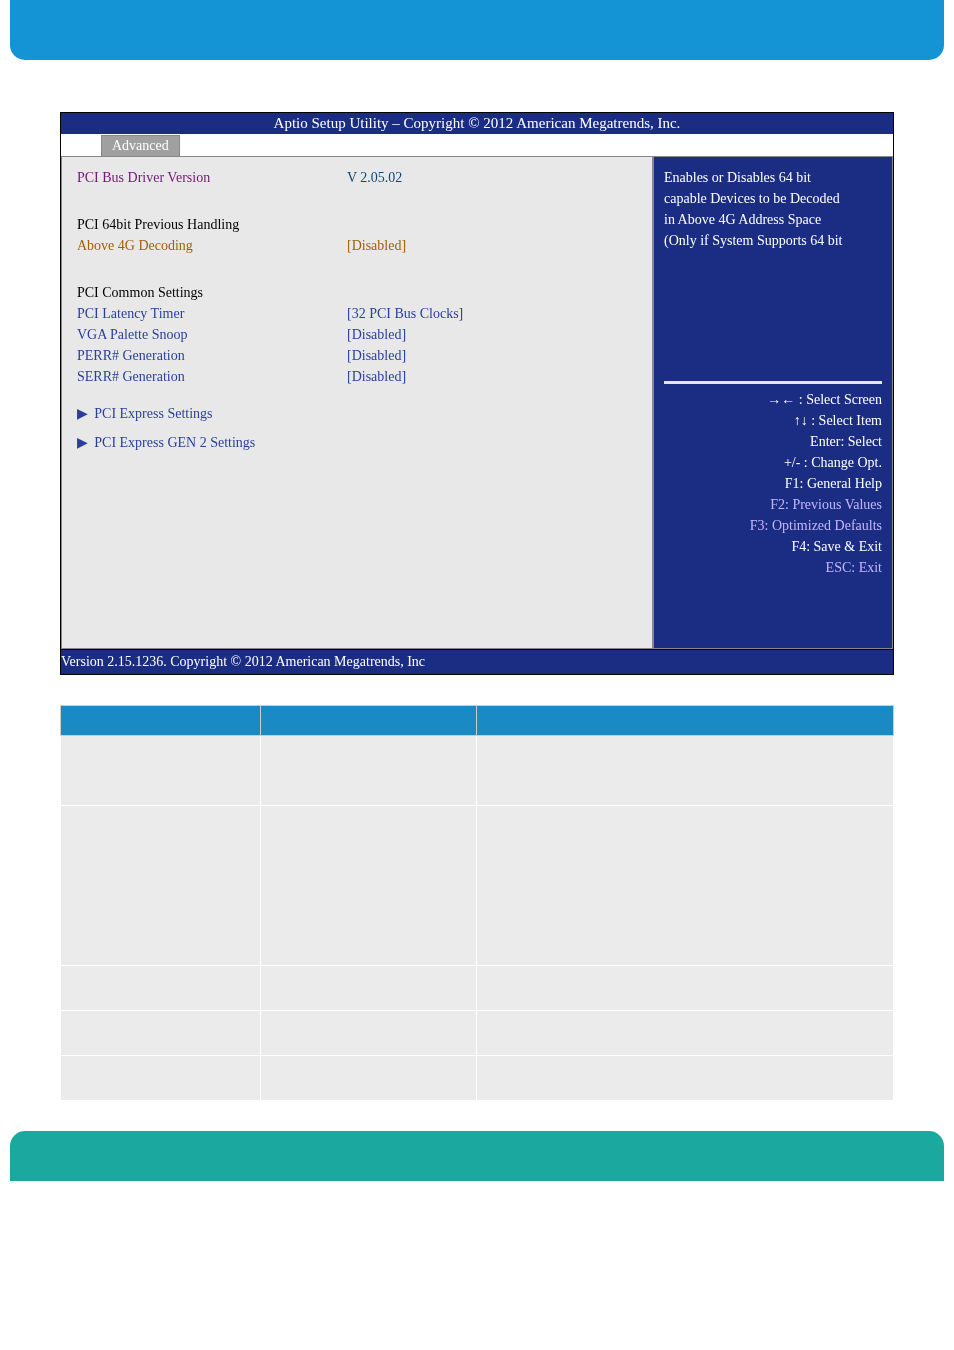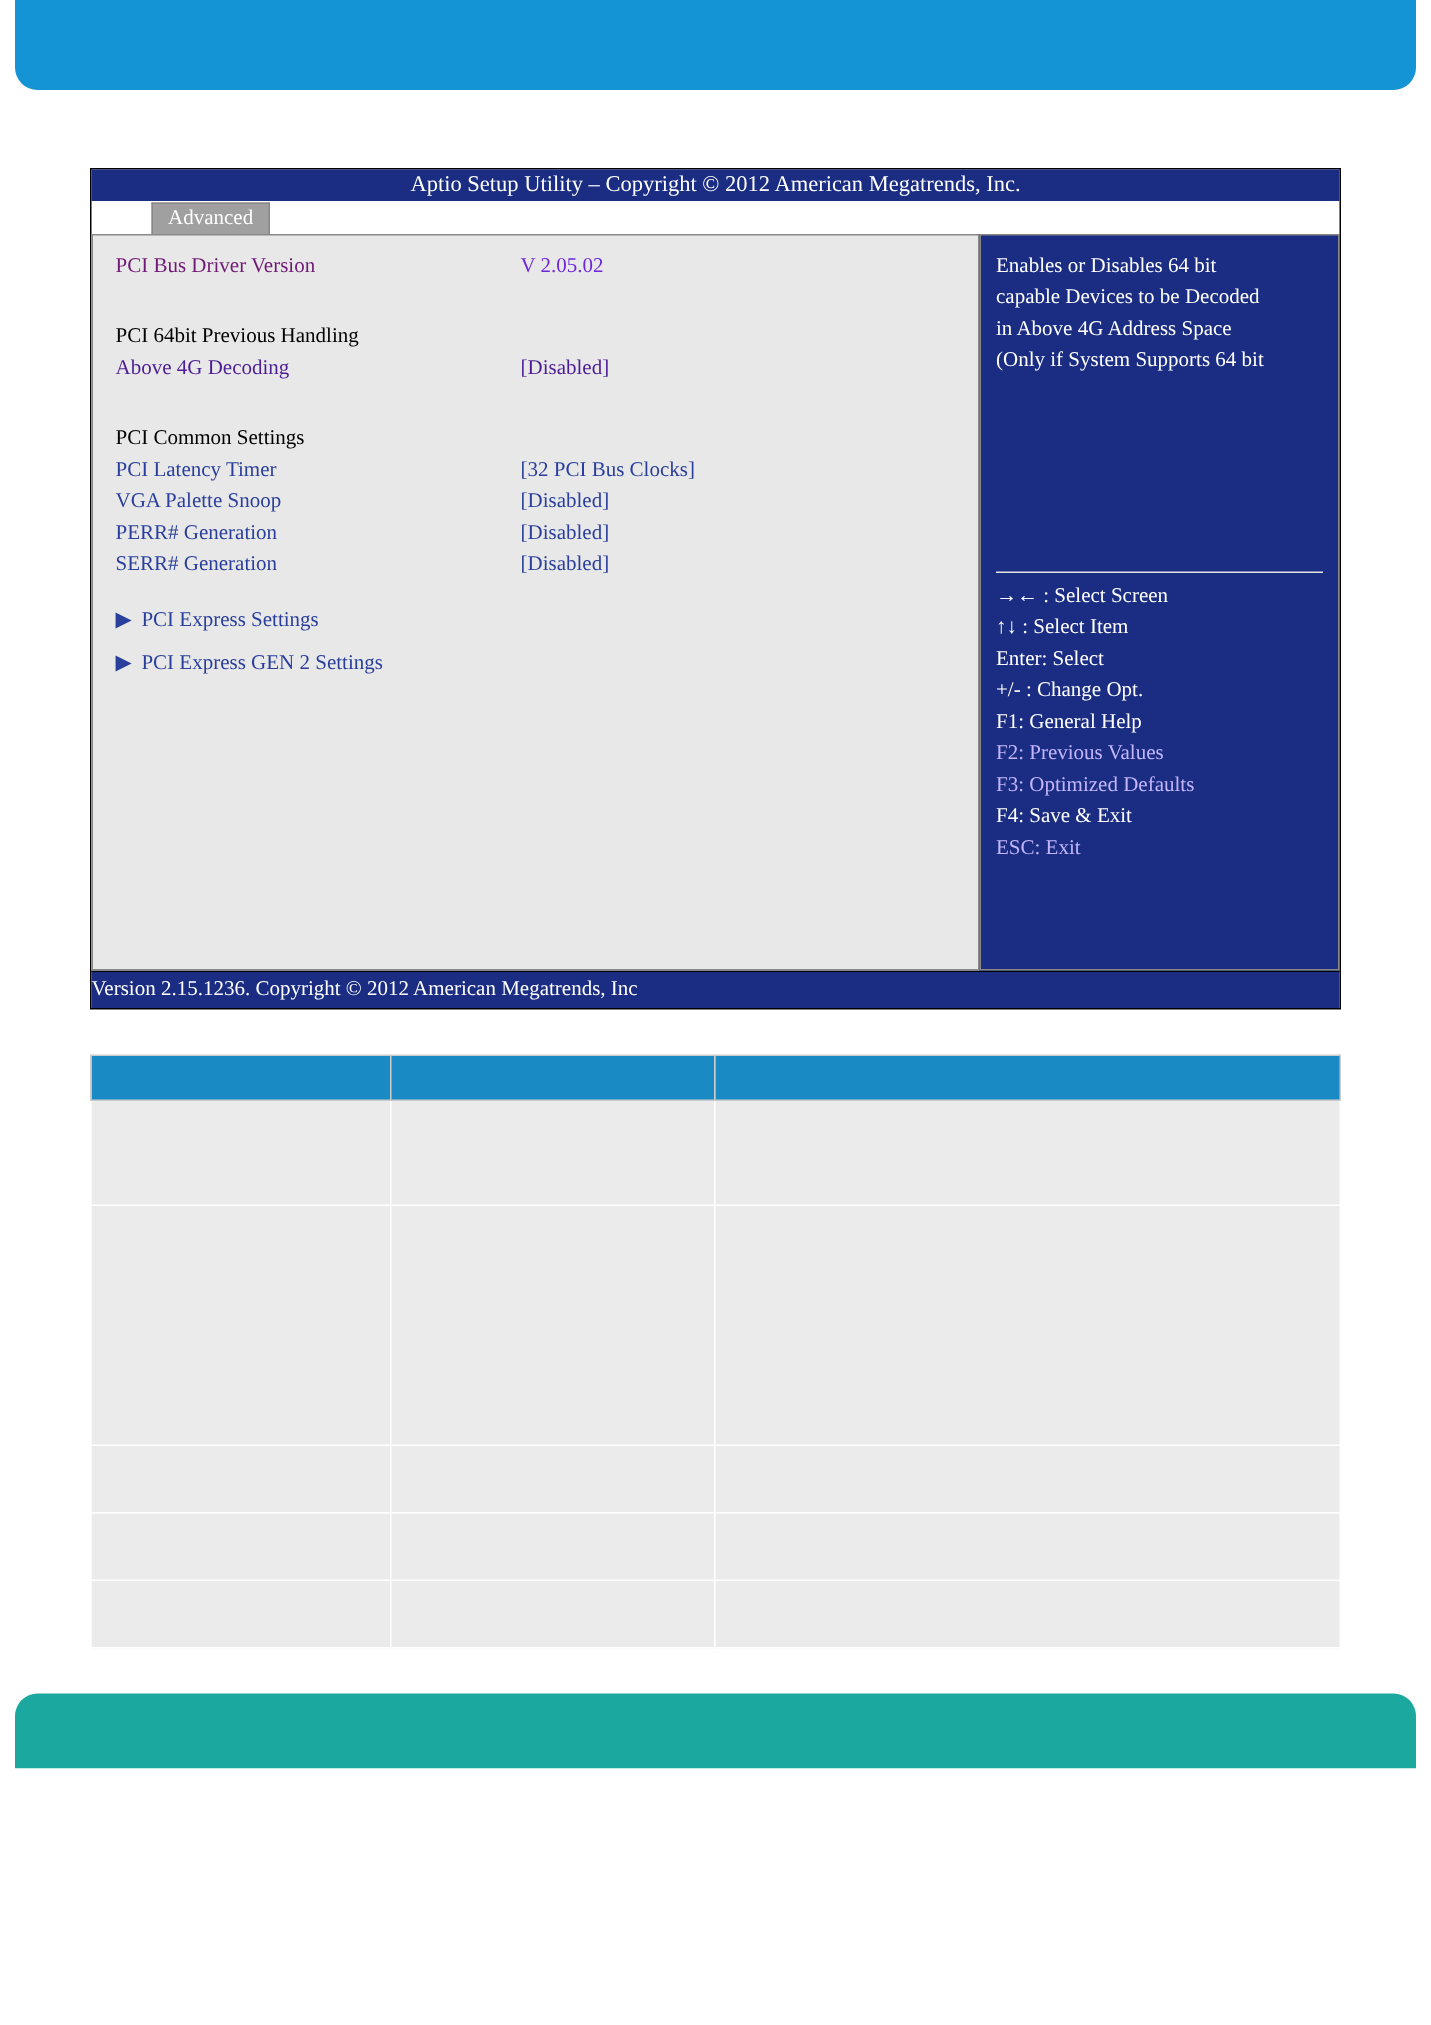--- a/index.html
+++ b/index.html
@@ -61,30 +61,31 @@
       border: 1px solid #888;
     }
     .bios-row {
       display: flex;
     }
     .bios-label {
       width: 270px;
       color: #701a75;
     }
     .bios-value {
-      color: #6d28d9;
-    }
-    .gray-text { color: #4c1d95; }
+      color: #0c4a6e;
+    }
+    .gray-text { color: #a16207; }
     .blue-text { color: #2a3f9c; }
     .arrow { color: #2a3f9c; margin-right: 3px; }
     .section-heading { color: #000; margin-top: 10px; }
     .help-section {
-      border-top: 1px solid #e5e5e5;
+      border-top: 3px solid #e5e5e5;
       margin-top: 10px;
       padding-top: 5px;
+      text-align: right;
     }
     .highlight { color: #c4b5fd; }
     .bios-footer {
       background: #1a2d82;
       color: #fff;
       padding: 4px 0;
       font-size: 14px;
       border-top: 1px solid #000;
     }
     .info-table {

